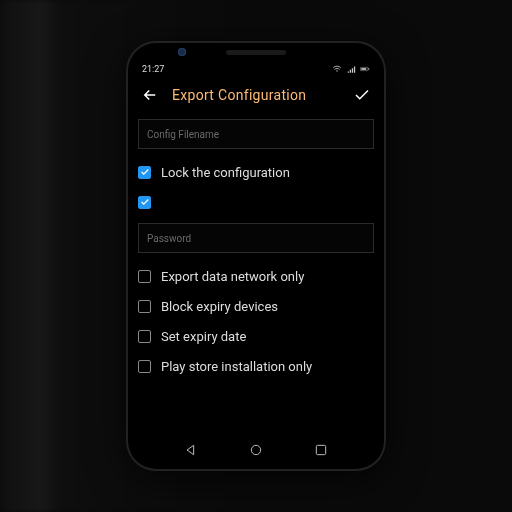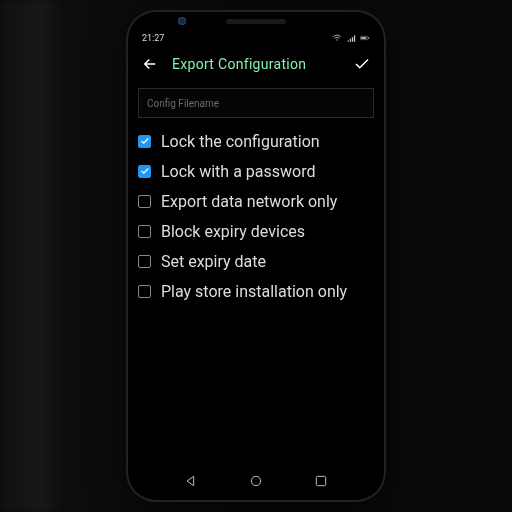--- a/index.html
+++ b/index.html
@@ -10,54 +10,54 @@
     font-family: -apple-system, BlinkMacSystemFont, "Segoe UI", Roboto, sans-serif;
     overflow: hidden;
   }
   .blurbg {
     position: absolute; inset: 0;
     background: linear-gradient(90deg, #0f0f0f 0%, #181818 8%, #0e0e0e 12%, #0a0a0a 50%, #0a0a0a 100%);
     filter: blur(2px);
   }
   .phone {
     position: relative;
-    width: 256px; height: 488px;
+    width: 256px; height: 426px;
     background: #000;
     border-radius: 28px;
     box-shadow: 0 0 0 2px #222, 0 8px 40px rgba(0,0,0,.8);
     display: flex; flex-direction: column;
     overflow: hidden;
   }
   .notch-row {
     height: 18px; position: relative;
     display:flex; align-items:center; justify-content:center;
   }
   .cam { position:absolute; left:50px; top:5px; width:8px; height:8px; border-radius:50%; background:#1a2a44; box-shadow: inset 0 0 2px #3a6ab8; }
   .speaker { width:60px; height:5px; background:#1a1a1a; border-radius:3px; }
   .statusbar {
     height: 16px; display:flex; align-items:center; justify-content:space-between;
     padding: 0 14px; color:#ddd; font-size:9px;
   }
   .status-right { display:flex; gap:4px; align-items:center; }
   .status-right svg { width:10px; height:10px; }
   .screen { flex:1; background:#000; display:flex; flex-direction:column; padding: 0 10px; }
   .appbar {
-    display:flex; align-items:center; gap:10px; height:36px; color:#86efac;
+    display:flex; align-items:center; gap:10px; height:36px; color:#fdba74;
   }
   .appbar-title { flex:1; font-size:14px; font-weight:400; letter-spacing:.3px; }
   .icon-btn { width:24px; height:24px; display:flex; align-items:center; justify-content:center; color:#fff; }
   .icon-btn svg { width:18px; height:18px; stroke:#fff; fill:none; stroke-width:2; }
   .field {
     border:1px solid #2b2b2b; height:30px; display:flex; align-items:center;
     padding:8px 8px; color:#6a6a6a; font-size:10px; margin:6px 0 8px;
     background:#050505;
   }
   .opt {
     display:flex; align-items:center; gap:10px; height:24px; margin:3px 0;
-    color:#ddd; font-size:16px;text-align:right;
+    color:#ddd; font-size:13px;text-align:right;
   }
   .cb {
     width:13px; height:13px; border:1.5px solid #888; border-radius:2px;
     display:flex; align-items:center; justify-content:center; flex-shrink:0;
   }
   .cb.checked { background:#2196f3; border-color:#2196f3; }
   .cb.checked svg { width:10px; height:10px; stroke:#fff; stroke-width:3; fill:none; }
   .navbar {
     height:34px; display:flex; align-items:center; justify-content:space-around;
     padding: 0 30px 4px;
@@ -120,23 +120,25 @@
         </div>
       <span>Lock the configuration</span>
     </div>
 
     <div class="opt">
       <div class="cb checked">
           <svg viewBox="0 0 24 24">
             <path d="M4 12l5 5L20 6"></path>
           </svg>
         </div>
-      <span>Lock with a password</span>
     </div>
 
+    <div class="field">
+      <span>Password</span>
+    </div>
 
     <div class="opt">
       <div class="cb"></div>
       <span>Export data network only</span>
     </div>
 
     <div class="opt">
       <div class="cb"></div>
       <span>Block expiry devices</span>
     </div>

